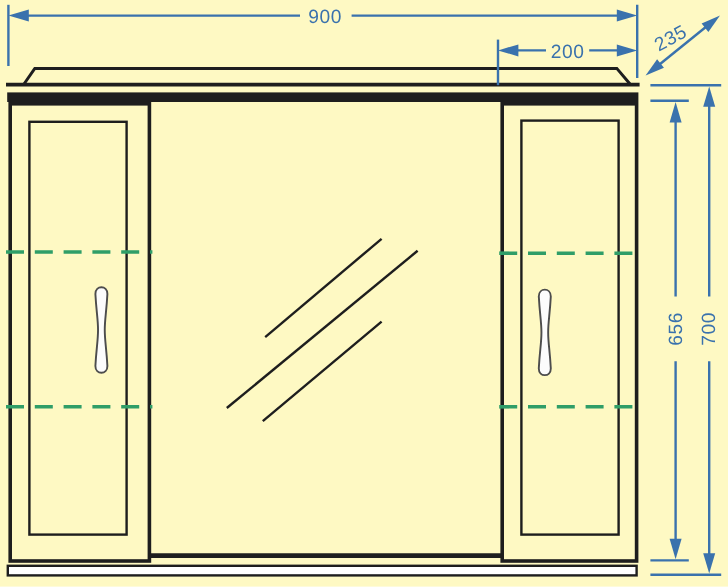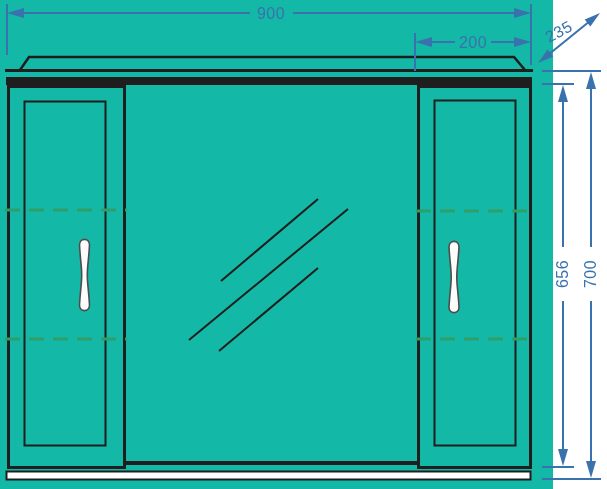--- a/index.html
+++ b/index.html
@@ -1,17 +1,17 @@
 <!DOCTYPE html>
 <html><head>
 <meta charset="utf-8">
 <style>
   html,body { margin:0; padding:0; background:#ffffff; }
   #stage {
-    width:553px; height:489px; position:relative; background:#14b8a6;
+    width:607px; height:489px; position:relative; background:#fef9c3;
     font-family:"Liberation Sans", sans-serif;
   }
   svg { position:absolute; left:0; top:0; }
   .dimline   { stroke:#3a72ad; stroke-width:2; fill:none; }
   .dimfill   { fill:#3a72ad; stroke:none; }
   .dimtext   { fill:#3a72ad; font-family:"Liberation Sans", sans-serif;
                font-size:16px; letter-spacing:0.5px; }
   .dark      { stroke:#1e1e1e; fill:none; }
   .darkfill  { fill:#1e1e1e; stroke:none; }
   .whitefill { fill:#ffffff; }

